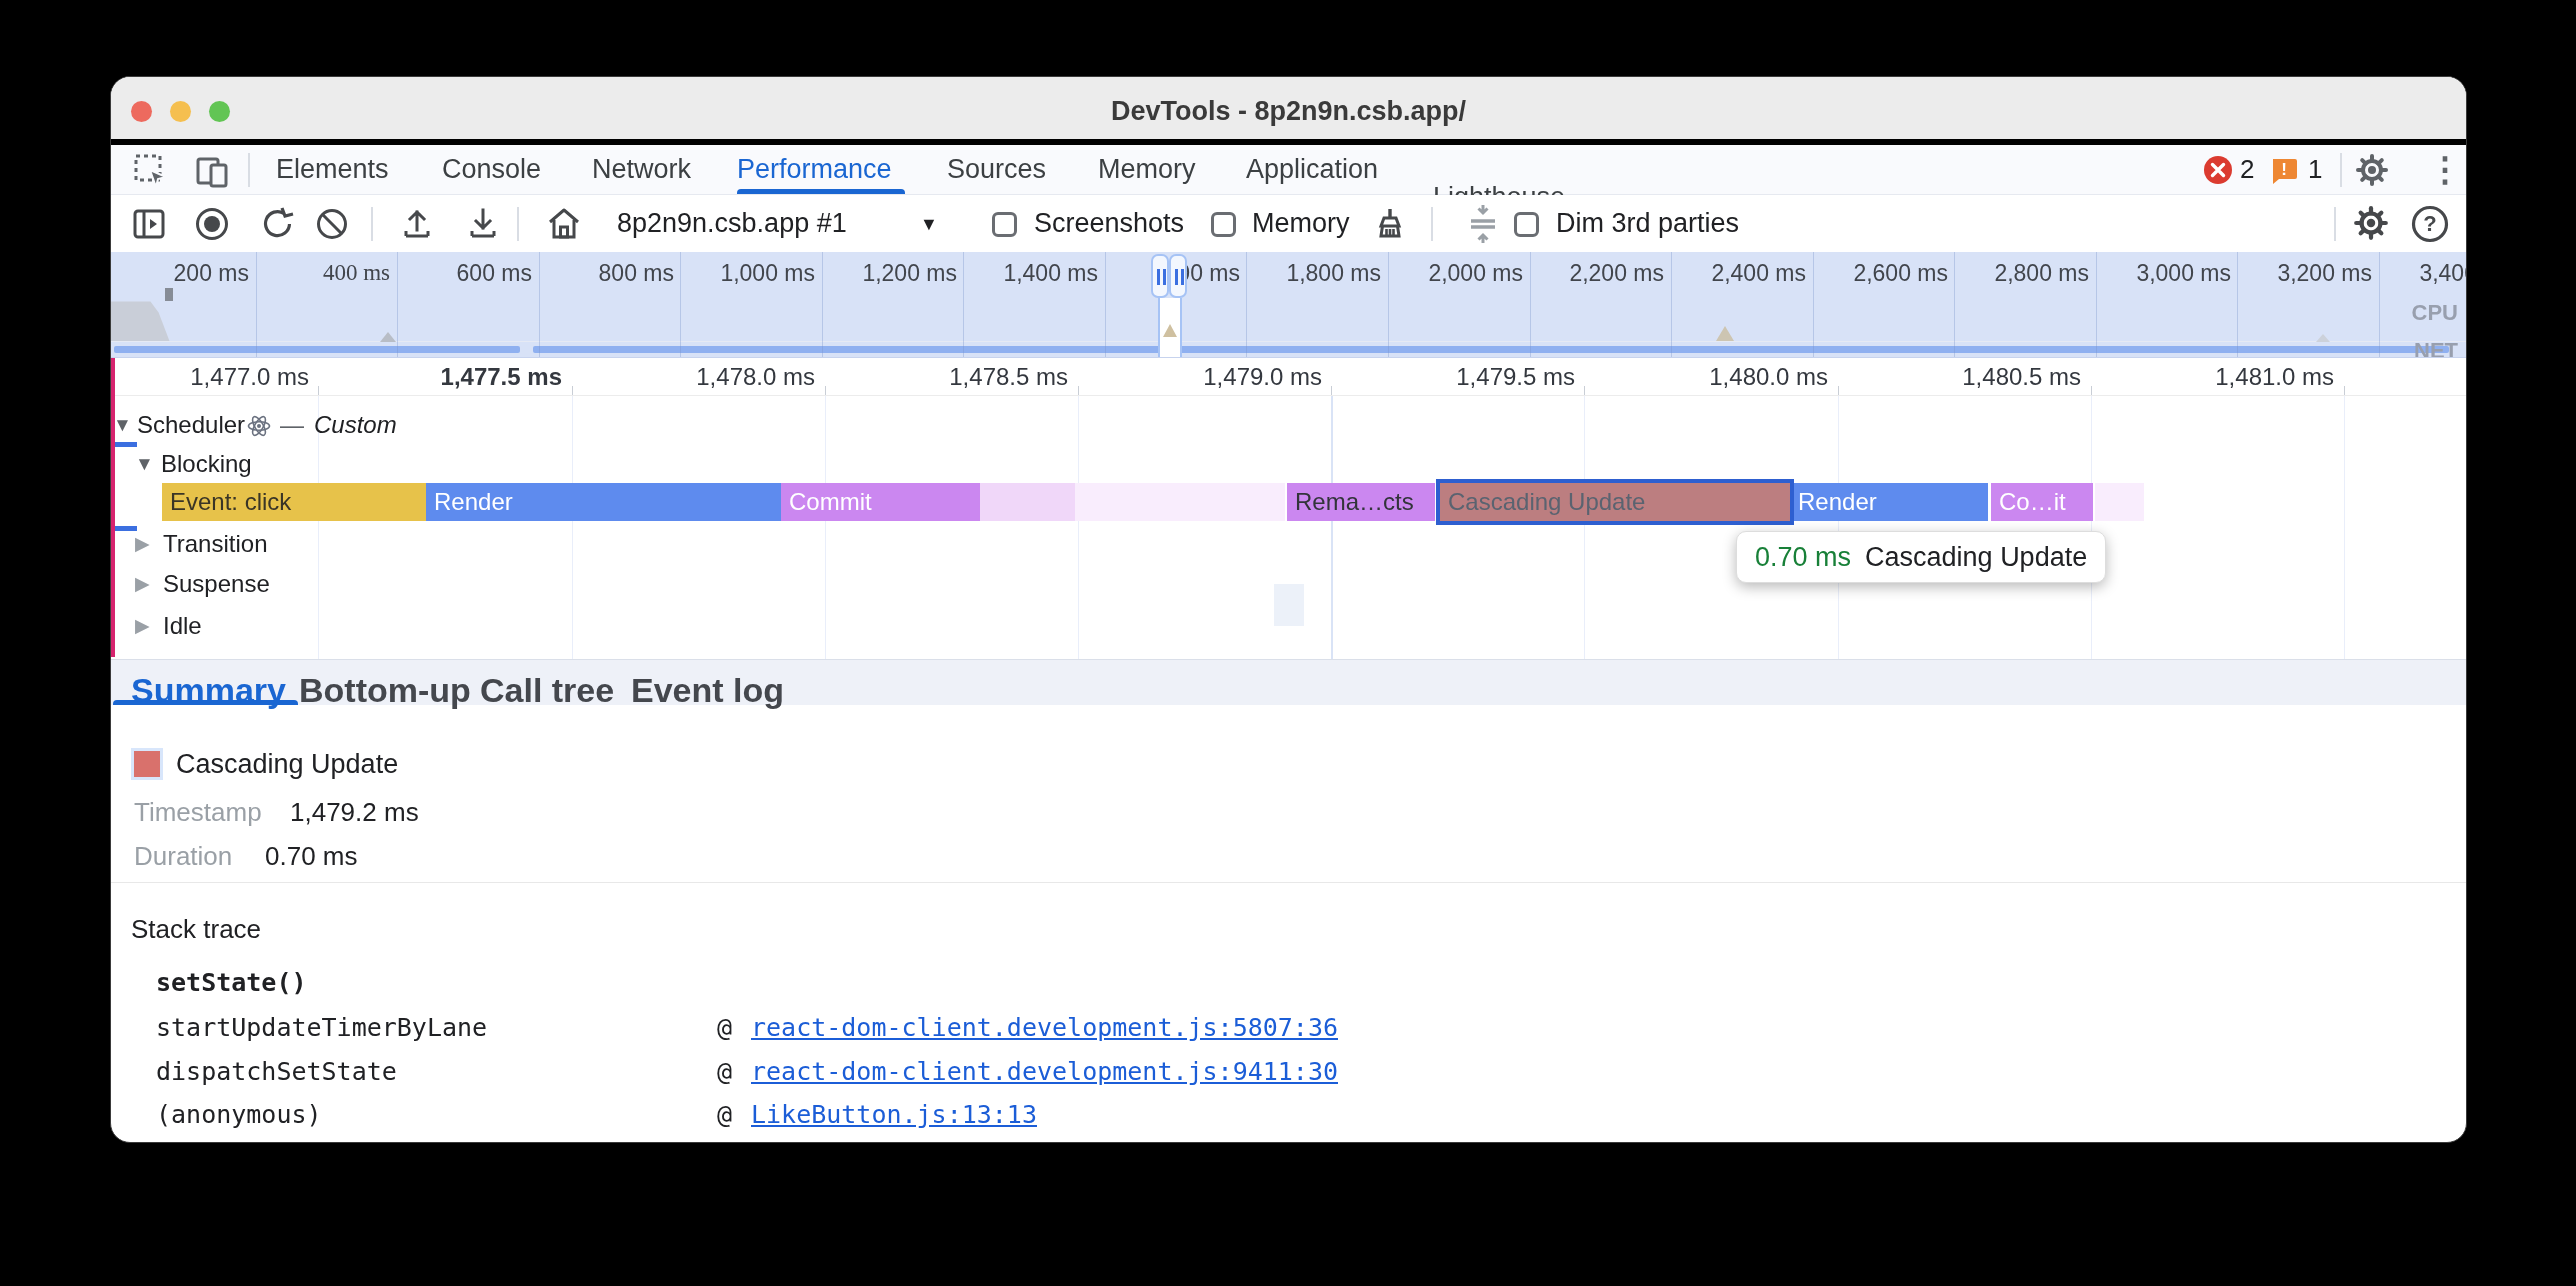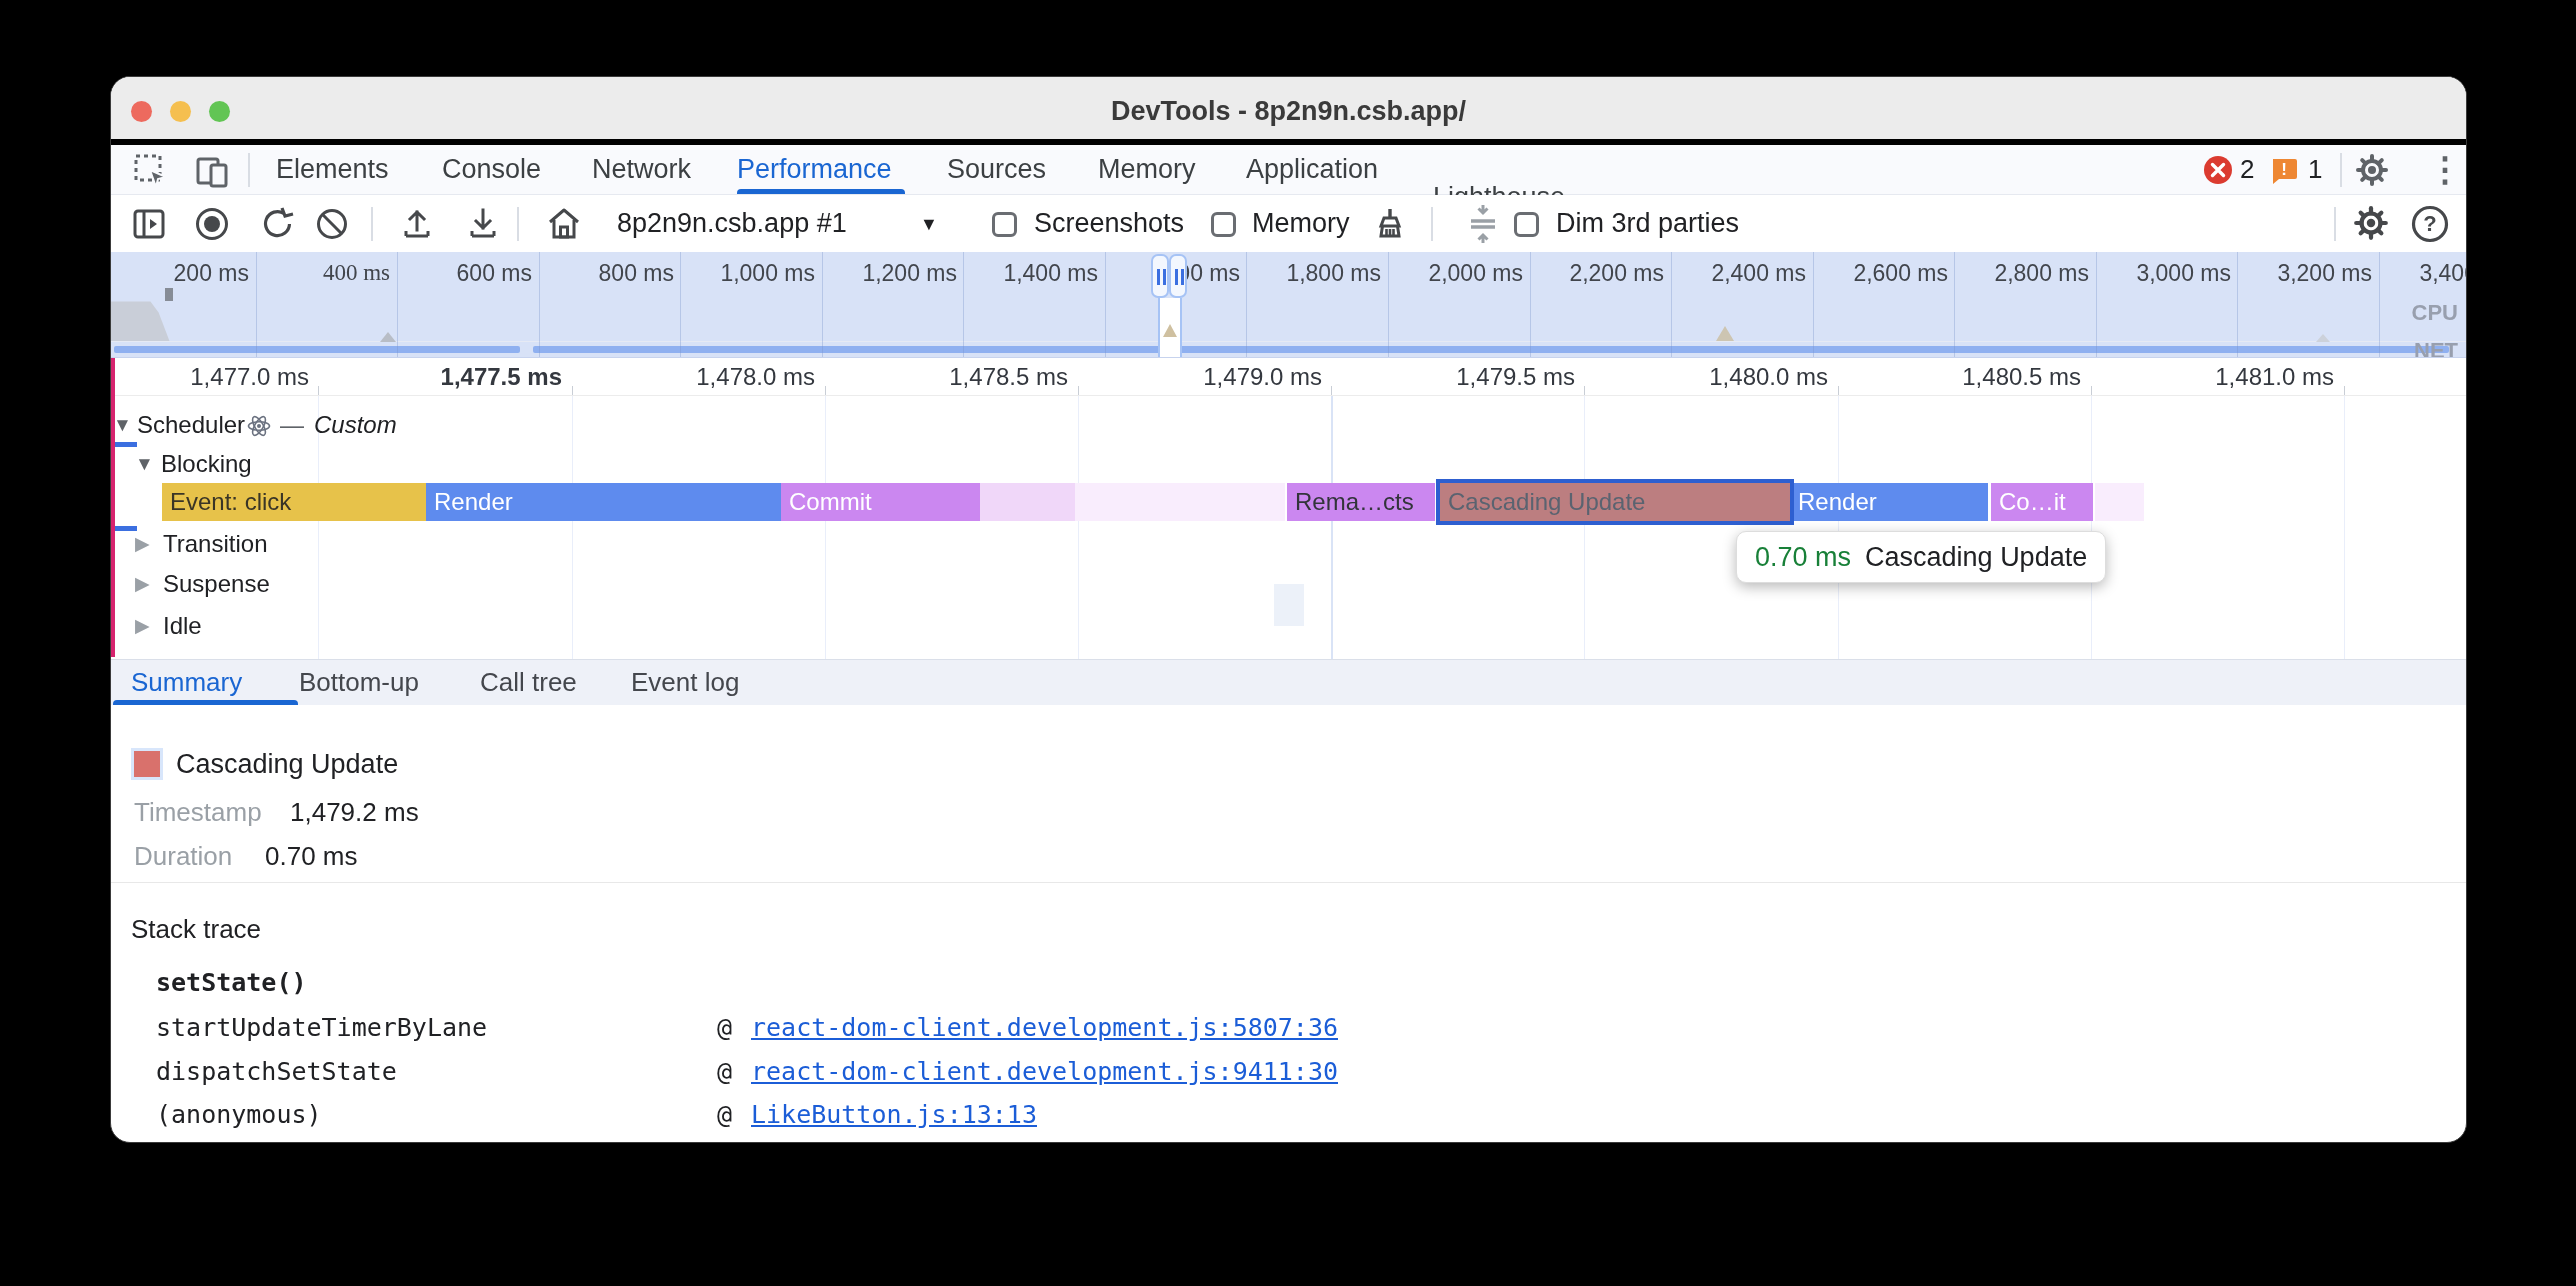--- a/index.html
+++ b/index.html
@@ -54,21 +54,21 @@
   .flame { position:absolute; left:0; top:87px; width:100%; height:38px; }
   .flame-seg { position:absolute; top:0; height:38px; line-height:38px; font-size:24px; padding-left:8px; overflow:hidden; white-space:nowrap; }
   .flame-seg.sel { outline:4px solid #2e5fd0; z-index:2; }
   .ghost-rect { position:absolute; background:#ecf1f9; }
   .tooltip { position:absolute; background:#fff; border:1px solid #ddd; border-radius:10px; box-shadow:0 4px 14px rgba(0,0,0,.28); height:52px; line-height:50px; padding:0 18px; font-size:27px; white-space:nowrap; z-index:8; }
   .tooltip .dur { color:#188038; margin-right:14px; }
   .tooltip .lbl { color:#202124; }
 
   
   .btabs { position:absolute; left:0; top:582px; width:100%; height:46px; background:#eef1f8; border-top:1px solid #dadfe9; }
-  .btab { position:absolute; top:0; height:46px; line-height:44px; font-size:26px; color:#44474d; white-space:nowrap; }
+  .btab { position:absolute; top:8px; height:46px; line-height:44px; font-size:34px; color:#44474d; white-space:nowrap;font-weight:bold; }
   .btab.selected { color:#1a66d2; }
   .btab-underline { position:absolute; left:2px; bottom:0; width:185px; height:5px; background:#1a66d2; border-radius:4px 4px 0 0; }
 
   
   .legend-sq { position:absolute; left:23px; top:674px; width:26px; height:26px; background:#d9716c; box-shadow:0 0 0 3px #d8e6fb; }
   .sum-title { position:absolute; left:65px; top:672px; font-size:27px; color:#202124; }
   .sum-label { position:absolute; left:23px; font-size:26px; color:#9aa0a6; }
   .sum-value { position:absolute; font-size:26px; color:#202124; }
   .hdiv { position:absolute; left:0; width:100%; height:1px; background:#e8e8e8; }
   .stack-title { position:absolute; left:20px; top:837px; font-size:26px; color:#202124; }

